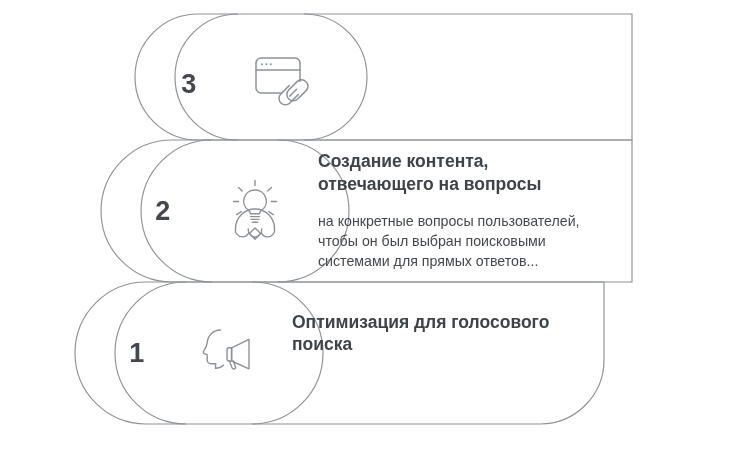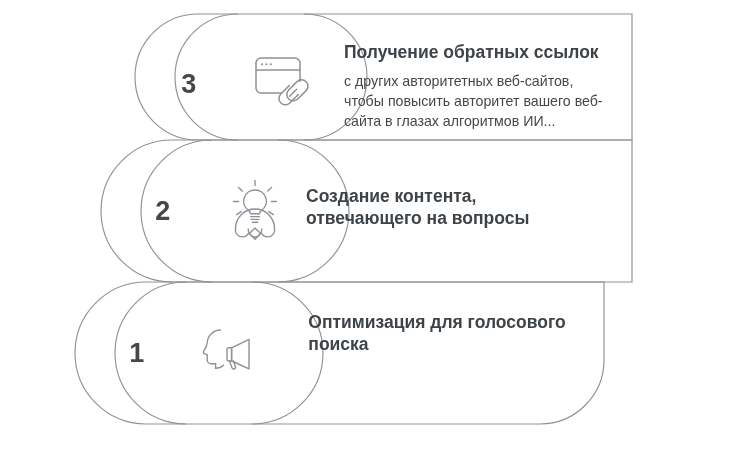--- a/index.html
+++ b/index.html
@@ -120,26 +120,20 @@
           <circle cx="15.4" cy="11.2" r="1.05" fill="#8d9297" stroke="none"></circle>
           <circle cx="19.8" cy="11.2" r="1.05" fill="#8d9297" stroke="none"></circle>
 
           <path d="M38.2 32.6 l-8.4 8.4 a6.4 6.4 0 0 0 9.05 9.05 l8.4-8.4"></path>
           <path d="M46.1 28.6 l-8.4 8.4 a6.4 6.4 0 0 0 9.05 9.05 l8.4-8.4 a6.4 6.4 0 0 0 -9.05 -9.05 z" stroke-width="1.5"></path>
           <line x1="38.6" y1="43.2" x2="45.6" y2="36.2"></line>
         </g>
       </svg>
     </div>
 
-    <div class="text-panel" style="left:184px; width:308px;">
-      <h3 class="card-title">Получение обратных ссылок</h3>
-      <p class="card-body">с других авторитетных веб-сайтов,
-чтобы повысить авторитет вашего веб-
-сайта в глазах алгоритмов ИИ...</p>
-    </div>
   </div>
 
   <div class="row r2" style="left:114px; top:140px; width:518px; height:142px;">
     <div class="num-panel" style="left:0px; width:98px; height:142px;">
       <span class="num-label">2</span>
     </div>
 
     <div class="icon-panel" style="left:98px; height:142px;">
       <svg width="64" height="66" viewBox="0 0 64 66">
         <g fill="none" stroke="#8d9297" stroke-width="1.4" stroke-linecap="round" stroke-linejoin="round">
@@ -159,23 +153,26 @@
 
           <path d="M12.5 50.5 a19.5 19.5 0 0 1 39 0"></path>
           <path d="M12.5 50.5 a7 7 0 0 0 7 8.4 a7 7 0 0 0 6.2 -4.2"></path>
           <path d="M51.5 50.5 a7 7 0 0 1 -7 8.4 a7 7 0 0 1 -6.2 -4.2"></path>
           <path d="M25.2 51 a8 8 0 0 0 6.8 8.2 a8 8 0 0 0 6.8 -8.2"></path>
           <path d="M32 50 L26.4 55.6 L32 61.2 L37.6 55.6 Z"></path>
         </g>
       </svg>
     </div>
 
-    <div class="text-panel" style="left:172px; width:334px; height:142px;gap:8px;">
+    <div class="text-panel" style="left:184px; width:334px; height:142px;gap:8px;">
       <h3 class="card-title">Создание контента,
 отвечающего на вопросы</h3>
+      <p class="card-body">на конкретные вопросы пользователей,
+чтобы он был выбран поисковыми
+системами для прямых ответов...</p>
     </div>
   </div>
 
   <div class="row r3" style="left:88px; top:282px; width:516px; height:142px;">
     <div class="num-panel" style="left:0px; width:98px; height:142px;">
       <span class="num-label">1</span>
     </div>
 
     <div class="icon-panel" style="left:98px; height:142px;">
       <svg width="62" height="62" viewBox="0 0 62 62">
@@ -185,19 +182,19 @@
           <path d="M17.6 41.7 l0 4.6"></path>
           <path d="M17.6 46.3 c3.2 0 6-1.4 7.9-3.1"></path>
 
           <path d="M29 27.8 l0 9.2 a2 2 0 0 0 2 2 l2.6 0 l0 -13.2 l-2.6 0 a2 2 0 0 0 -2 2 z"></path>
           <path d="M33.6 25.8 L51 17.4 l0 29.4 L33.6 39 z"></path>
           <path d="M31.4 39 l2.6 6.8 a1.8 1.8 0 0 0 2.4 1 a1.8 1.8 0 0 0 1-2.3 l-2.1 -5.5"></path>
         </g>
       </svg>
     </div>
 
-    <div class="text-panel" style="left:184px; width:332px; height:110px;align-items:center;">
+    <div class="text-panel" style="left:184px; width:332px; height:110px;">
       <h3 class="card-title">Оптимизация для голосового
 поиска</h3>
     </div>
   </div>
 
 </div>
 
 </body></html>

